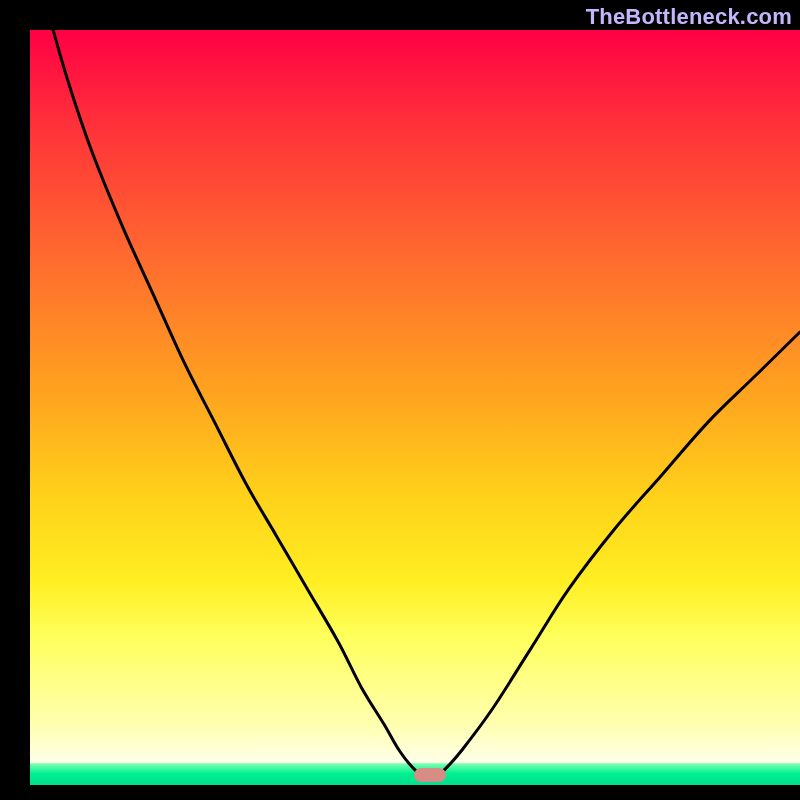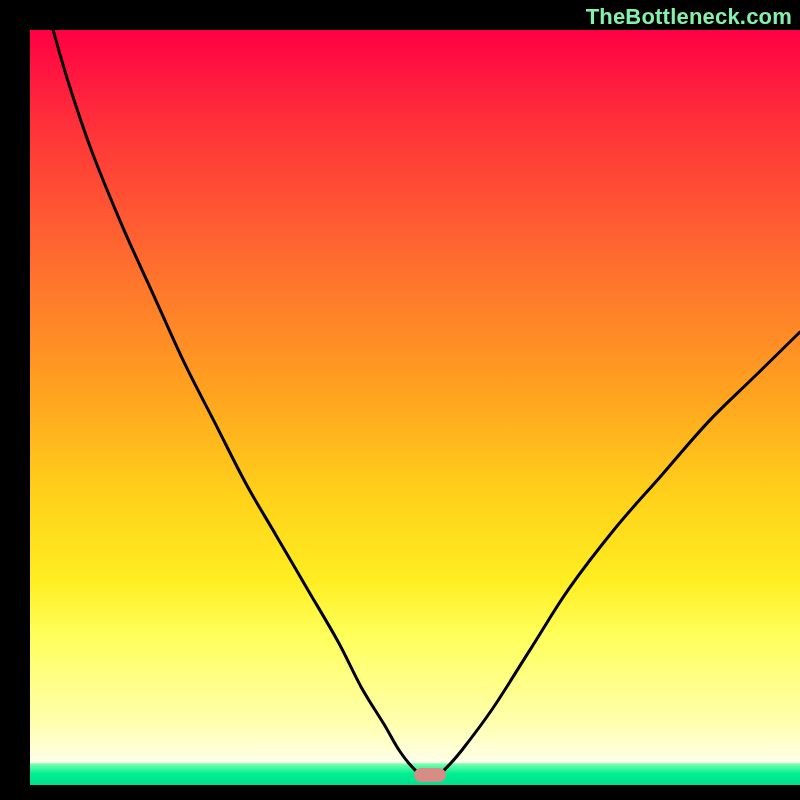--- a/index.html
+++ b/index.html
@@ -40,21 +40,21 @@
       #00e08c 100%
     );
   }
   .watermark {
     position: absolute;
     top: 4px;
     right: 8px;
     font-family: Arial, Helvetica, sans-serif;
     font-size: 22px;
     font-weight: 600;
-    color: #86efac;
+    color: #c4b5fd;
     letter-spacing: 0.2px;
     user-select: none;
   }
   svg.curve {
     position: absolute;
     left: 0;
     top: 0;
     width: 770px;
     height: 755px;
     pointer-events: none;

